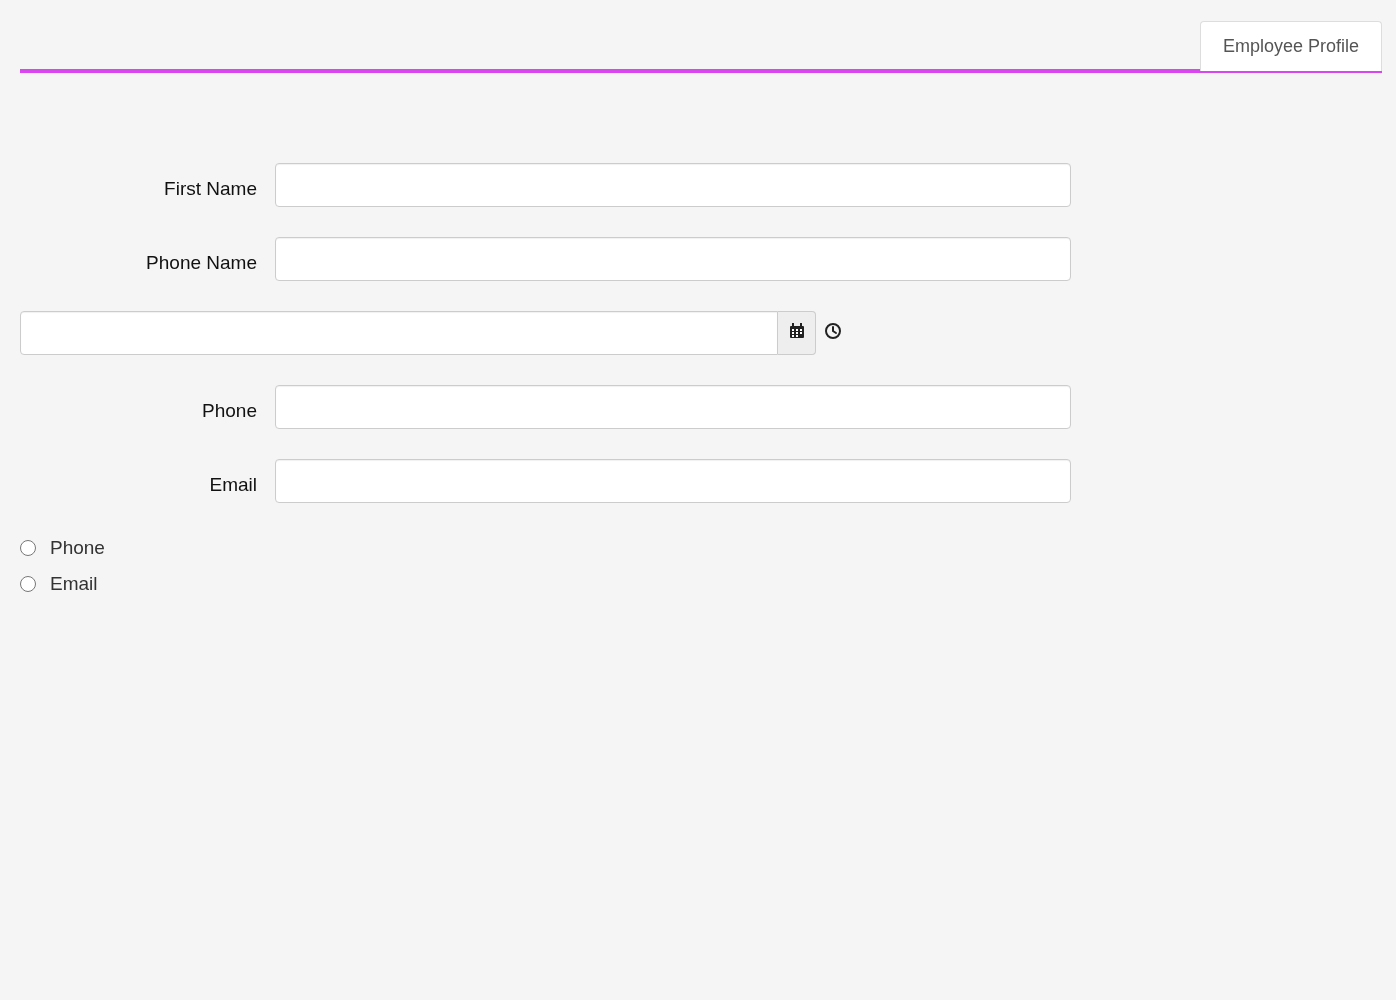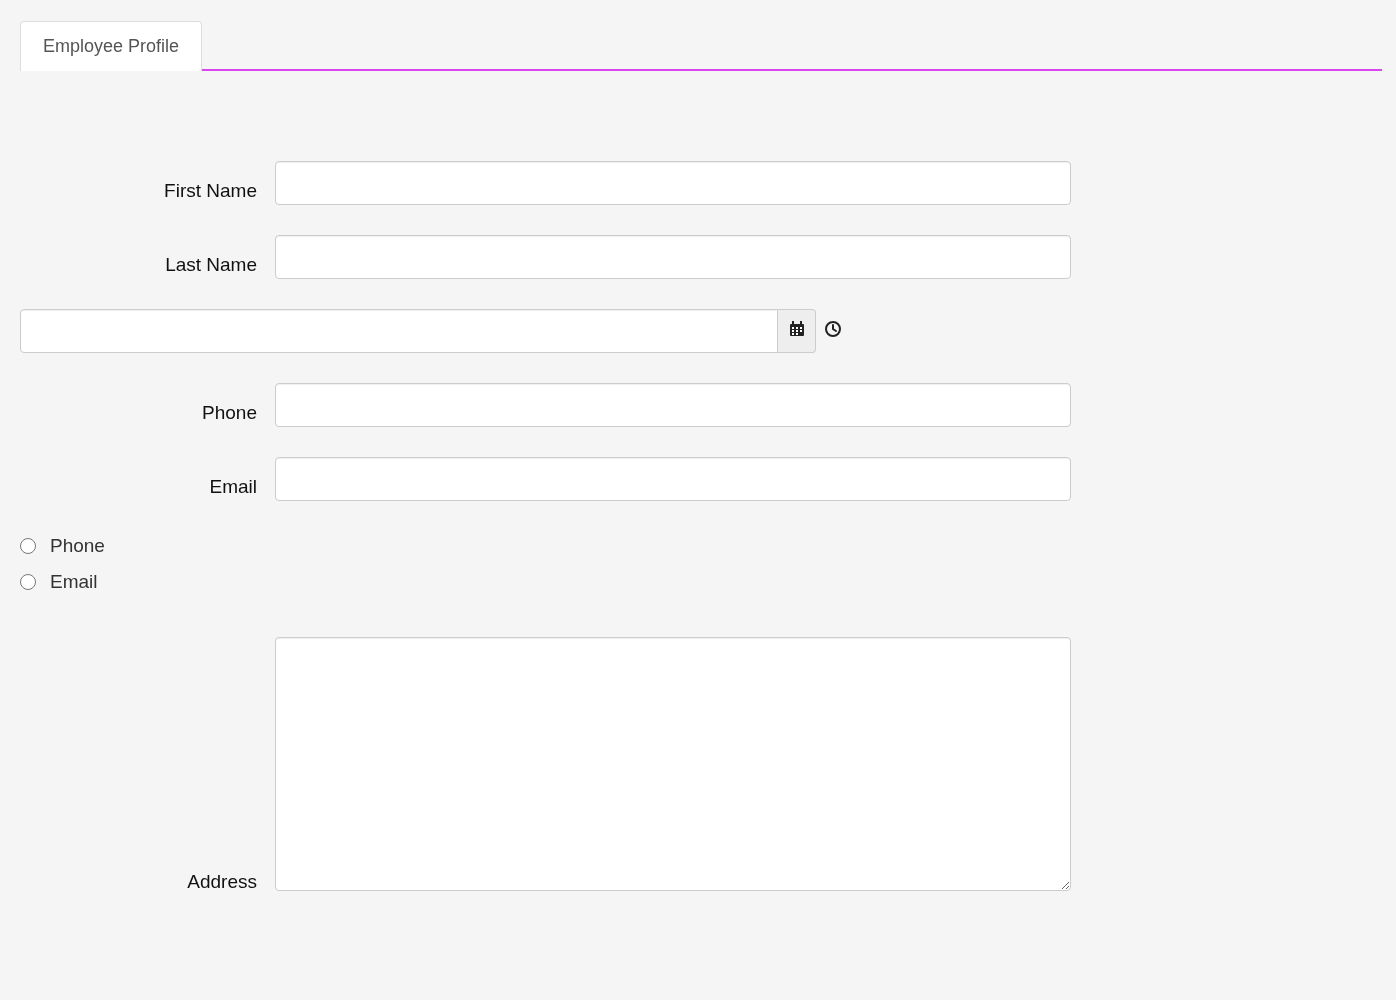--- a/index.html
+++ b/index.html
@@ -8,42 +8,43 @@
       font-size: 18px;
       color: #333;
       background: #f5f5f5;
       width: 1396px;
       height: 1000px;
     }
     .container {
       padding: 20px 14px 0 20px;
     }
     .tabs {
-      border-bottom: 2px solid #d946ef;
-      display: flex;
+      border-bottom: 4px solid #d946ef;
+      display: flex;
+      justify-content: flex-end;
     }
     .tab {
       padding: 14px 22px;
       border: 1px solid #ddd;
       border-bottom: none;
       border-top-left-radius: 4px;
       border-top-right-radius: 4px;
       background: #fff;
       color: #555;
       position: relative;
       top: 1px;
       margin-bottom: -1px;
       cursor: pointer;
     }
     .tab-content {
       padding: 90px 0 0 0;
     }
     .form-row {
       display: flex;
-      align-items: flex-end;
+      align-items: center;
       margin-bottom: 30px;
     }
     .form-label {
       width: 255px;
       min-width: 255px;
       text-align: right;
       padding-right: 18px;
       padding-top: 8px;
       color: #111;
       font-size: 19px;
@@ -128,21 +129,21 @@
   <div class="tab-content">
 
     <div class="form-row">
       <label class="form-label">First Name</label>
       <div class="form-control-wrap">
         <input type="text" class="form-control" value="" style="">
       </div>
     </div>
 
     <div class="form-row">
-      <label class="form-label">Last Name</label>
+      <label class="form-label">Phone Name</label>
       <div class="form-control-wrap">
         <input type="text" class="form-control" value="" style="">
       </div>
     </div>
 
     <div class="form-row">
       <div class="form-control-wrap" style="width:auto;">
         <div class="input-group">
           <input type="text" class="form-control" value="" style="">
           <div class="input-addon">
@@ -200,21 +201,15 @@
             <span>Phone</span>
           </label>
           <label class="radio-row">
             <input type="radio" name="preferred_contact" style="">
             <span>Email</span>
           </label>
         </div>
       </div>
     </div>
 
-    <div class="form-row">
-      <label class="form-label">Address</label>
-      <div class="form-control-wrap">
-        <textarea class="form-control" value="" style=""></textarea>
-      </div>
-    </div>
 
   </div>
 </div>
 
 </body></html>

